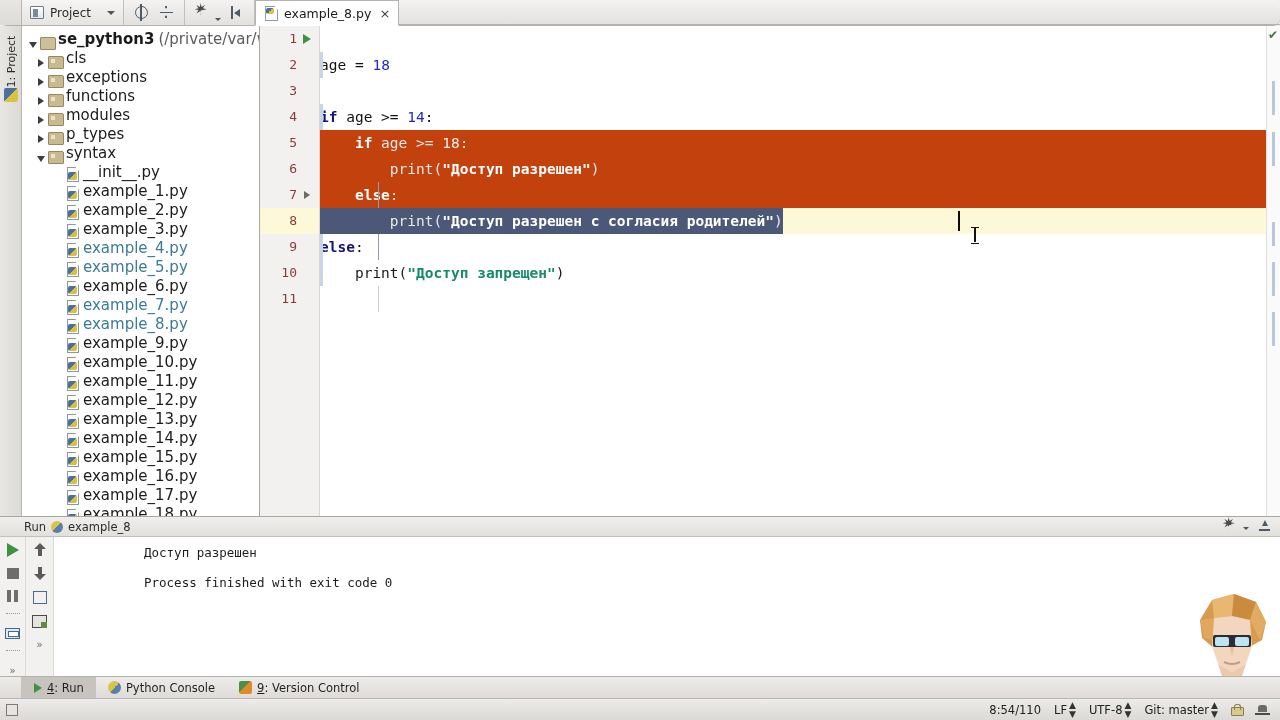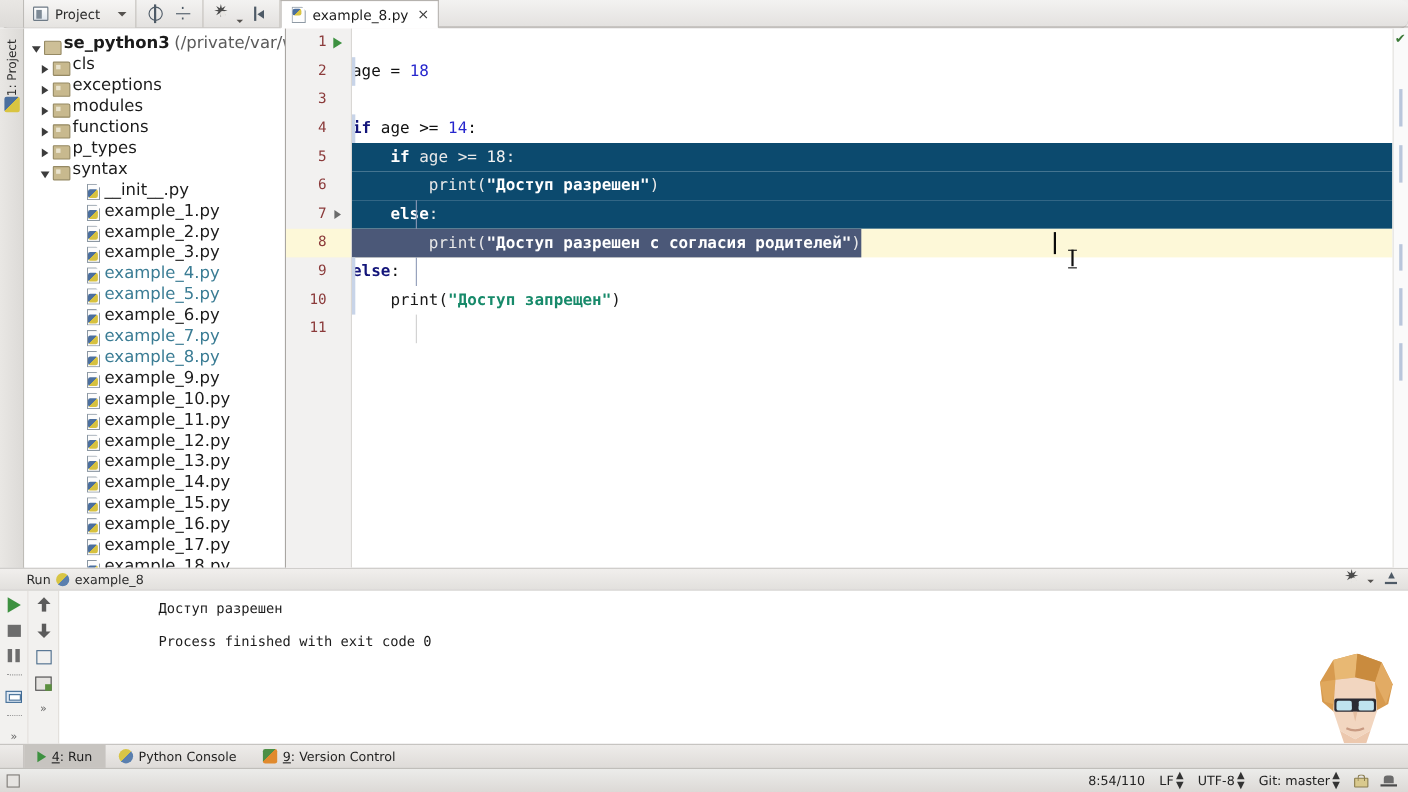--- a/index.html
+++ b/index.html
@@ -164,21 +164,21 @@
   }
   .py-ic::after {
     content:""; position:absolute; left:2px; top:5px; width:9px; height:8px;
     background:linear-gradient(135deg,#4b6f9e 0 48%, #d6c13f 48% 100%);
     border-radius:2px;
   }
   .tname.root { font-weight:bold; }
   .tpath { color:#5b5b5b; font-weight:normal; margin-left:4px; }
   .tname.vcs { color:#3a7c94; }
   .indent1 { padding-left:12px; }
-  .indent2 { padding-left:56px; }
+  .indent2 { padding-left:44px; }
 
   
   .editor-wrap { flex:1; display:flex; min-width:0; background:#ffffff; position:relative; }
   .gutter {
     width:60px; flex:0 0 60px; background:#f2f1f0;
     border-right:1px solid #d9d7d4;
     position:relative; padding-top:0;
   }
   .gline {
     height:26px; line-height:26px; text-align:right;
@@ -195,21 +195,21 @@
 
   .code {
     flex:1; position:relative; overflow:hidden;
     font-family:"DejaVu Sans Mono", monospace;
     font-size:14.5px;
   }
   .cline {
     height:26px; line-height:26px; white-space:pre; 
     position:relative;
   }
-  .cline.sel { background:#0c4a6e; }
+  .cline.sel { background:#c2410c; }
   .cline.cur { background:#fdf8d8; }
   .sel-span { background:#4b5878; }
   .kw { color:#13157a; font-weight:bold; }
   .num { color:#2626cd; }
   .str { color:#178a6a; font-weight:bold; }
   .plain { color:#111111; }
   .fn { color:#1a1a1a; }
   .sel .kw { color:#ffffff; font-weight:bold; }
   .sel .num { color:#f2f2f2; }
   .sel .str { color:#ffffff; font-weight:bold; }
@@ -410,28 +410,28 @@
               <span class="r"></span>
             </span>
           <span class="folder-ic"></span>
           <span class="tname">exceptions</span>
         </div>
         <div class="trow indent1">
           <span class="arrow">
               <span class="r"></span>
             </span>
           <span class="folder-ic"></span>
-          <span class="tname">modules</span>
+          <span class="tname">functions</span>
         </div>
         <div class="trow indent1">
           <span class="arrow">
               <span class="r"></span>
             </span>
           <span class="folder-ic"></span>
-          <span class="tname">functions</span>
+          <span class="tname">modules</span>
         </div>
         <div class="trow indent1">
           <span class="arrow">
               <span class="r"></span>
             </span>
           <span class="folder-ic"></span>
           <span class="tname">p_types</span>
         </div>
         <div class="trow indent1">
           <span class="arrow">

